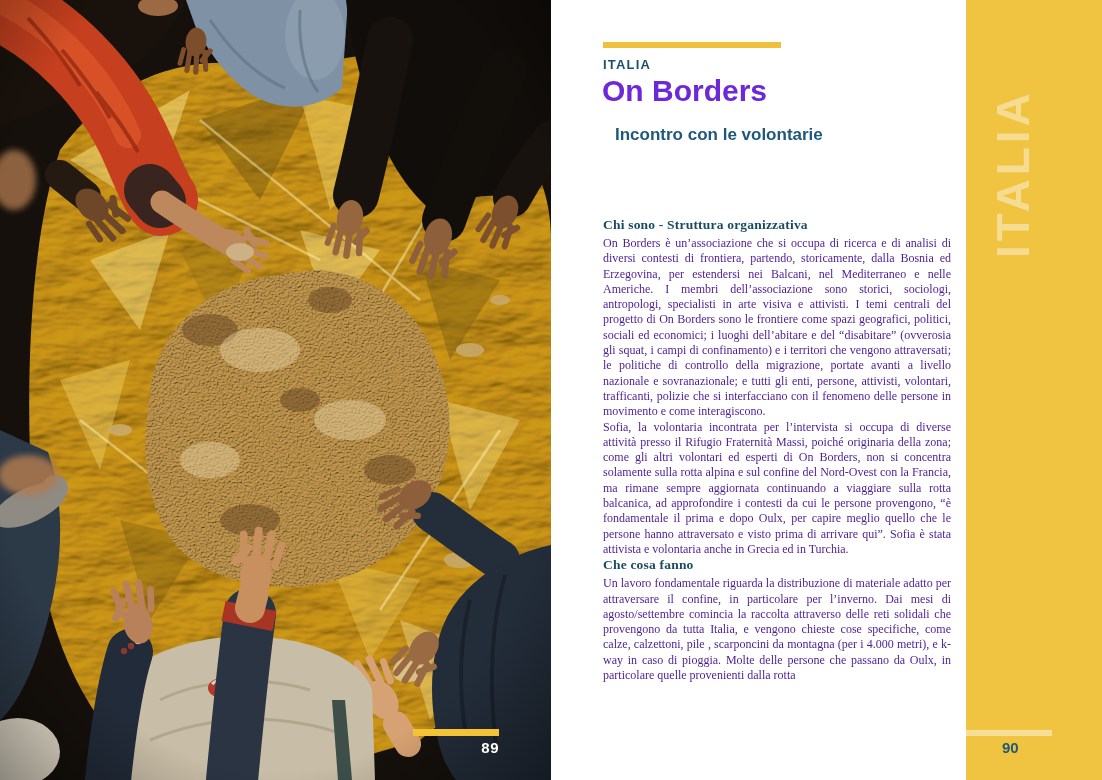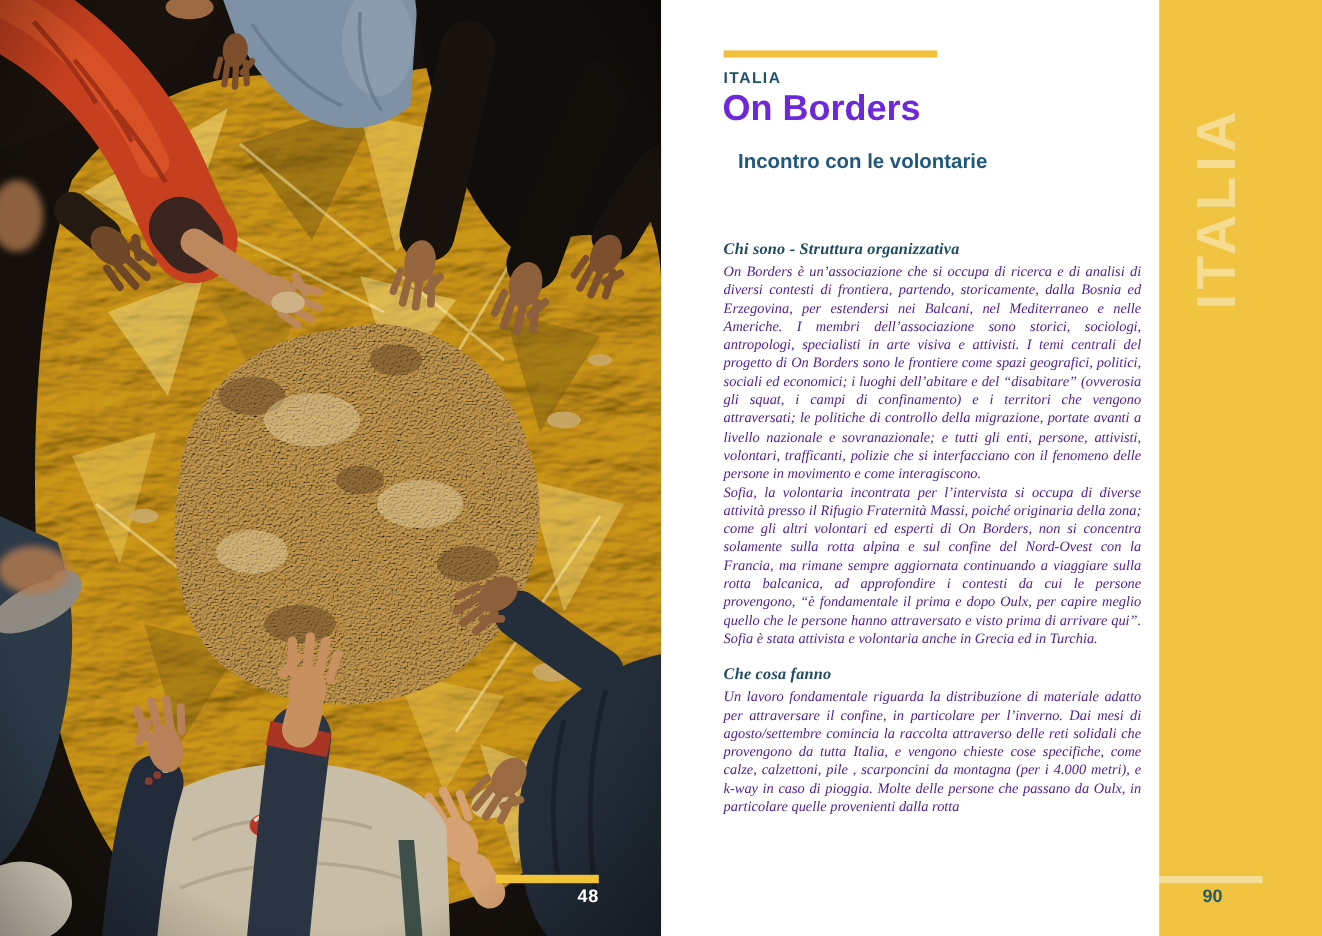--- a/index.html
+++ b/index.html
@@ -13,26 +13,26 @@
   .folio-num-left{position:absolute;left:449px;top:739px;width:50px;text-align:right;
                   font-size:15px;font-weight:bold;color:#ffffff;letter-spacing:.5px;}
 
   
   .text-page{position:absolute;left:551px;top:0;width:415px;height:780px;background:#ffffff;}
   .accent-bar{position:absolute;left:52px;top:42px;width:178px;height:6px;background:#EFC03C;}
   .kicker{position:absolute;left:52px;top:57px;font-size:13px;font-weight:bold;
           letter-spacing:1.2px;color:#1D506C;}
   .title{position:absolute;left:51px;top:74px;font-size:30px;font-weight:bold;color:#6d28d9;}
   .subtitle{position:absolute;left:52px;top:113px;font-size:17px;font-weight:bold;color:#20587D;}
-  .article{position:absolute;left:52px;top:200px;width:348px;font-style:italic;}
+  .article{position:absolute;left:52px;top:217px;width:348px;}
   .section-heading{margin:0 0 3px 0;font-family:"Liberation Serif",serif;
                    font-size:13.5px;font-weight:bold;color:#1A4B61;letter-spacing:.2px;}
   .article p{margin:0;font-family:"Liberation Serif",serif;font-size:12px;line-height:15.3px;
              color:#4c1d95;text-align:justify;hyphens:auto;}
-  .section + .section{margin-top:14px;}
+  .section + .section{margin-top:0;}
 
   
   .side-tab{position:absolute;left:966px;top:0;width:136px;height:780px;background:#F0C341;}
   .tab-label{position:absolute;left:986px;top:258px;white-space:nowrap;
              transform:rotate(-90deg);transform-origin:0 0;
              font-size:46px;font-weight:bold;letter-spacing:4px;
              color:rgba(255,255,255,0.42);}
   .folio-bar-right{position:absolute;left:966px;top:730px;width:86px;height:6px;
                    background:rgba(255,255,255,0.45);}
   .folio-num-right{position:absolute;left:1002px;top:739px;width:50px;
@@ -210,21 +210,21 @@
         </g>
       <circle cx="138" cy="641" r="3.2" fill="#cfc3ad"></circle>
       <use href="#hand" transform="translate(138,624) rotate(-12) scale(1.1)" fill="#b8815a"></use>
 
       <ellipse cx="18" cy="752" rx="42" ry="34" fill="#ece4d2"></ellipse>
 
       <rect x="0" y="0" width="551" height="780" fill="url(#vig)"></rect>
     </svg>
 
     <div class="folio-bar-left"></div>
-    <div class="folio-num-left">48</div>
+    <div class="folio-num-left">89</div>
   </div>
 
   <div class="text-page">
     <div class="accent-bar"></div>
     <div class="kicker">ITALIA</div>
     <h1 class="title" style="margin:0">On Borders</h1>
     <h2 class="subtitle" style="margin:12px">Incontro con le volontarie</h2>
 
     <div class="article">
       <div class="section">

